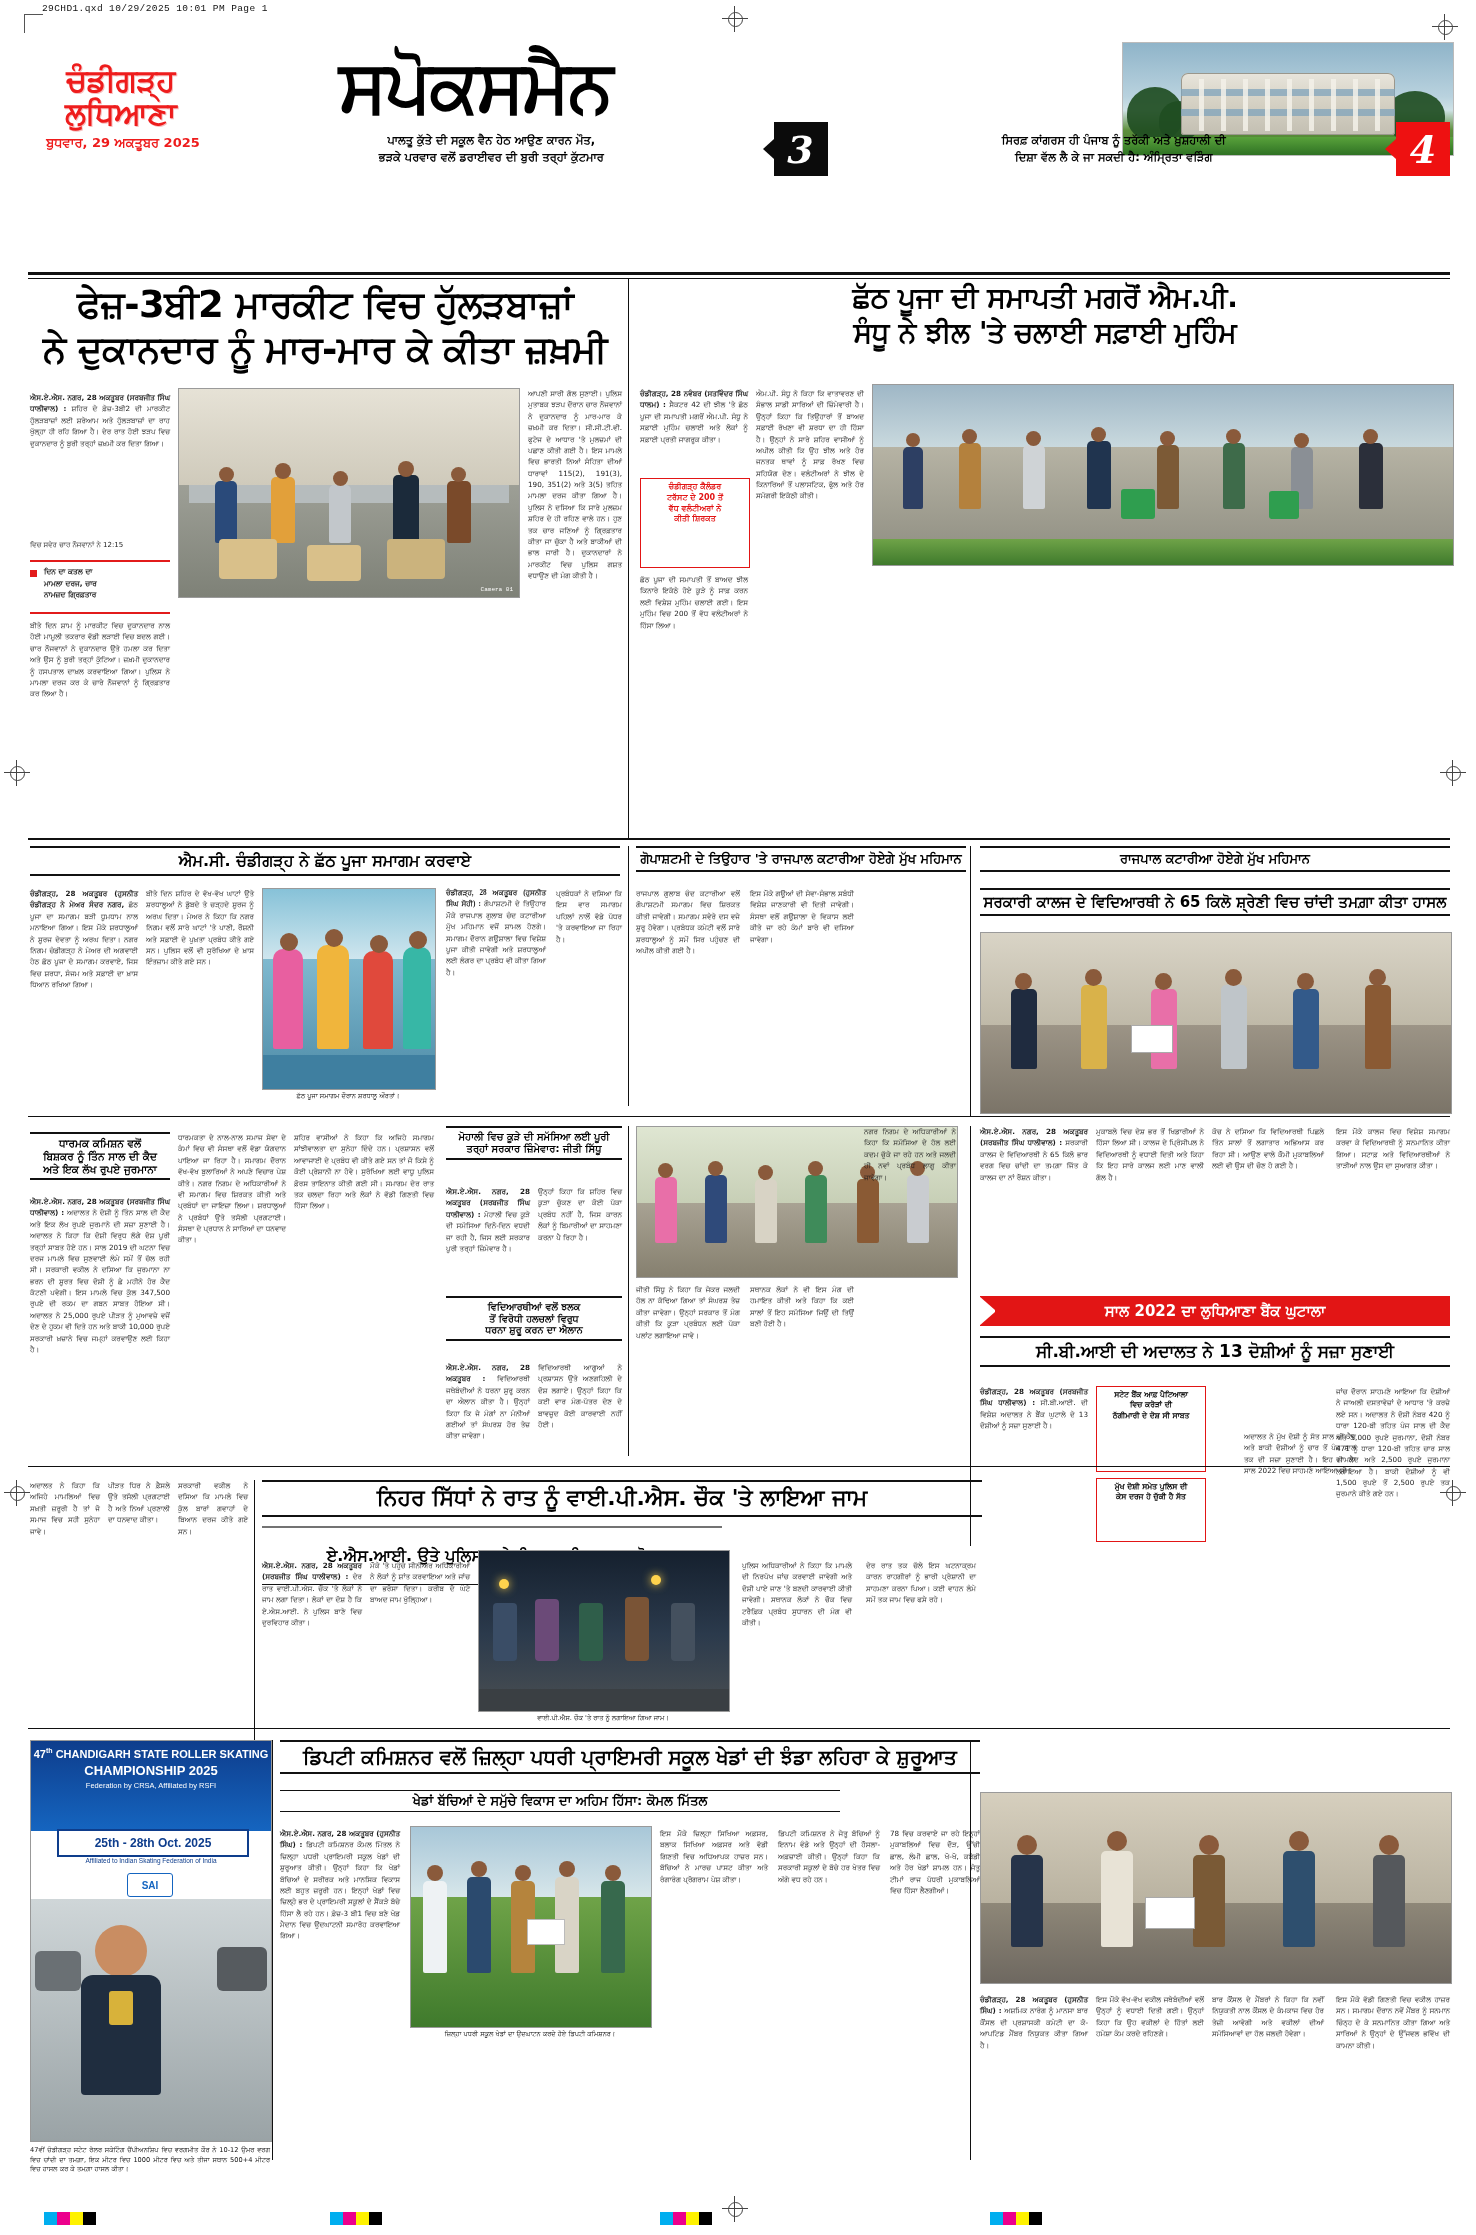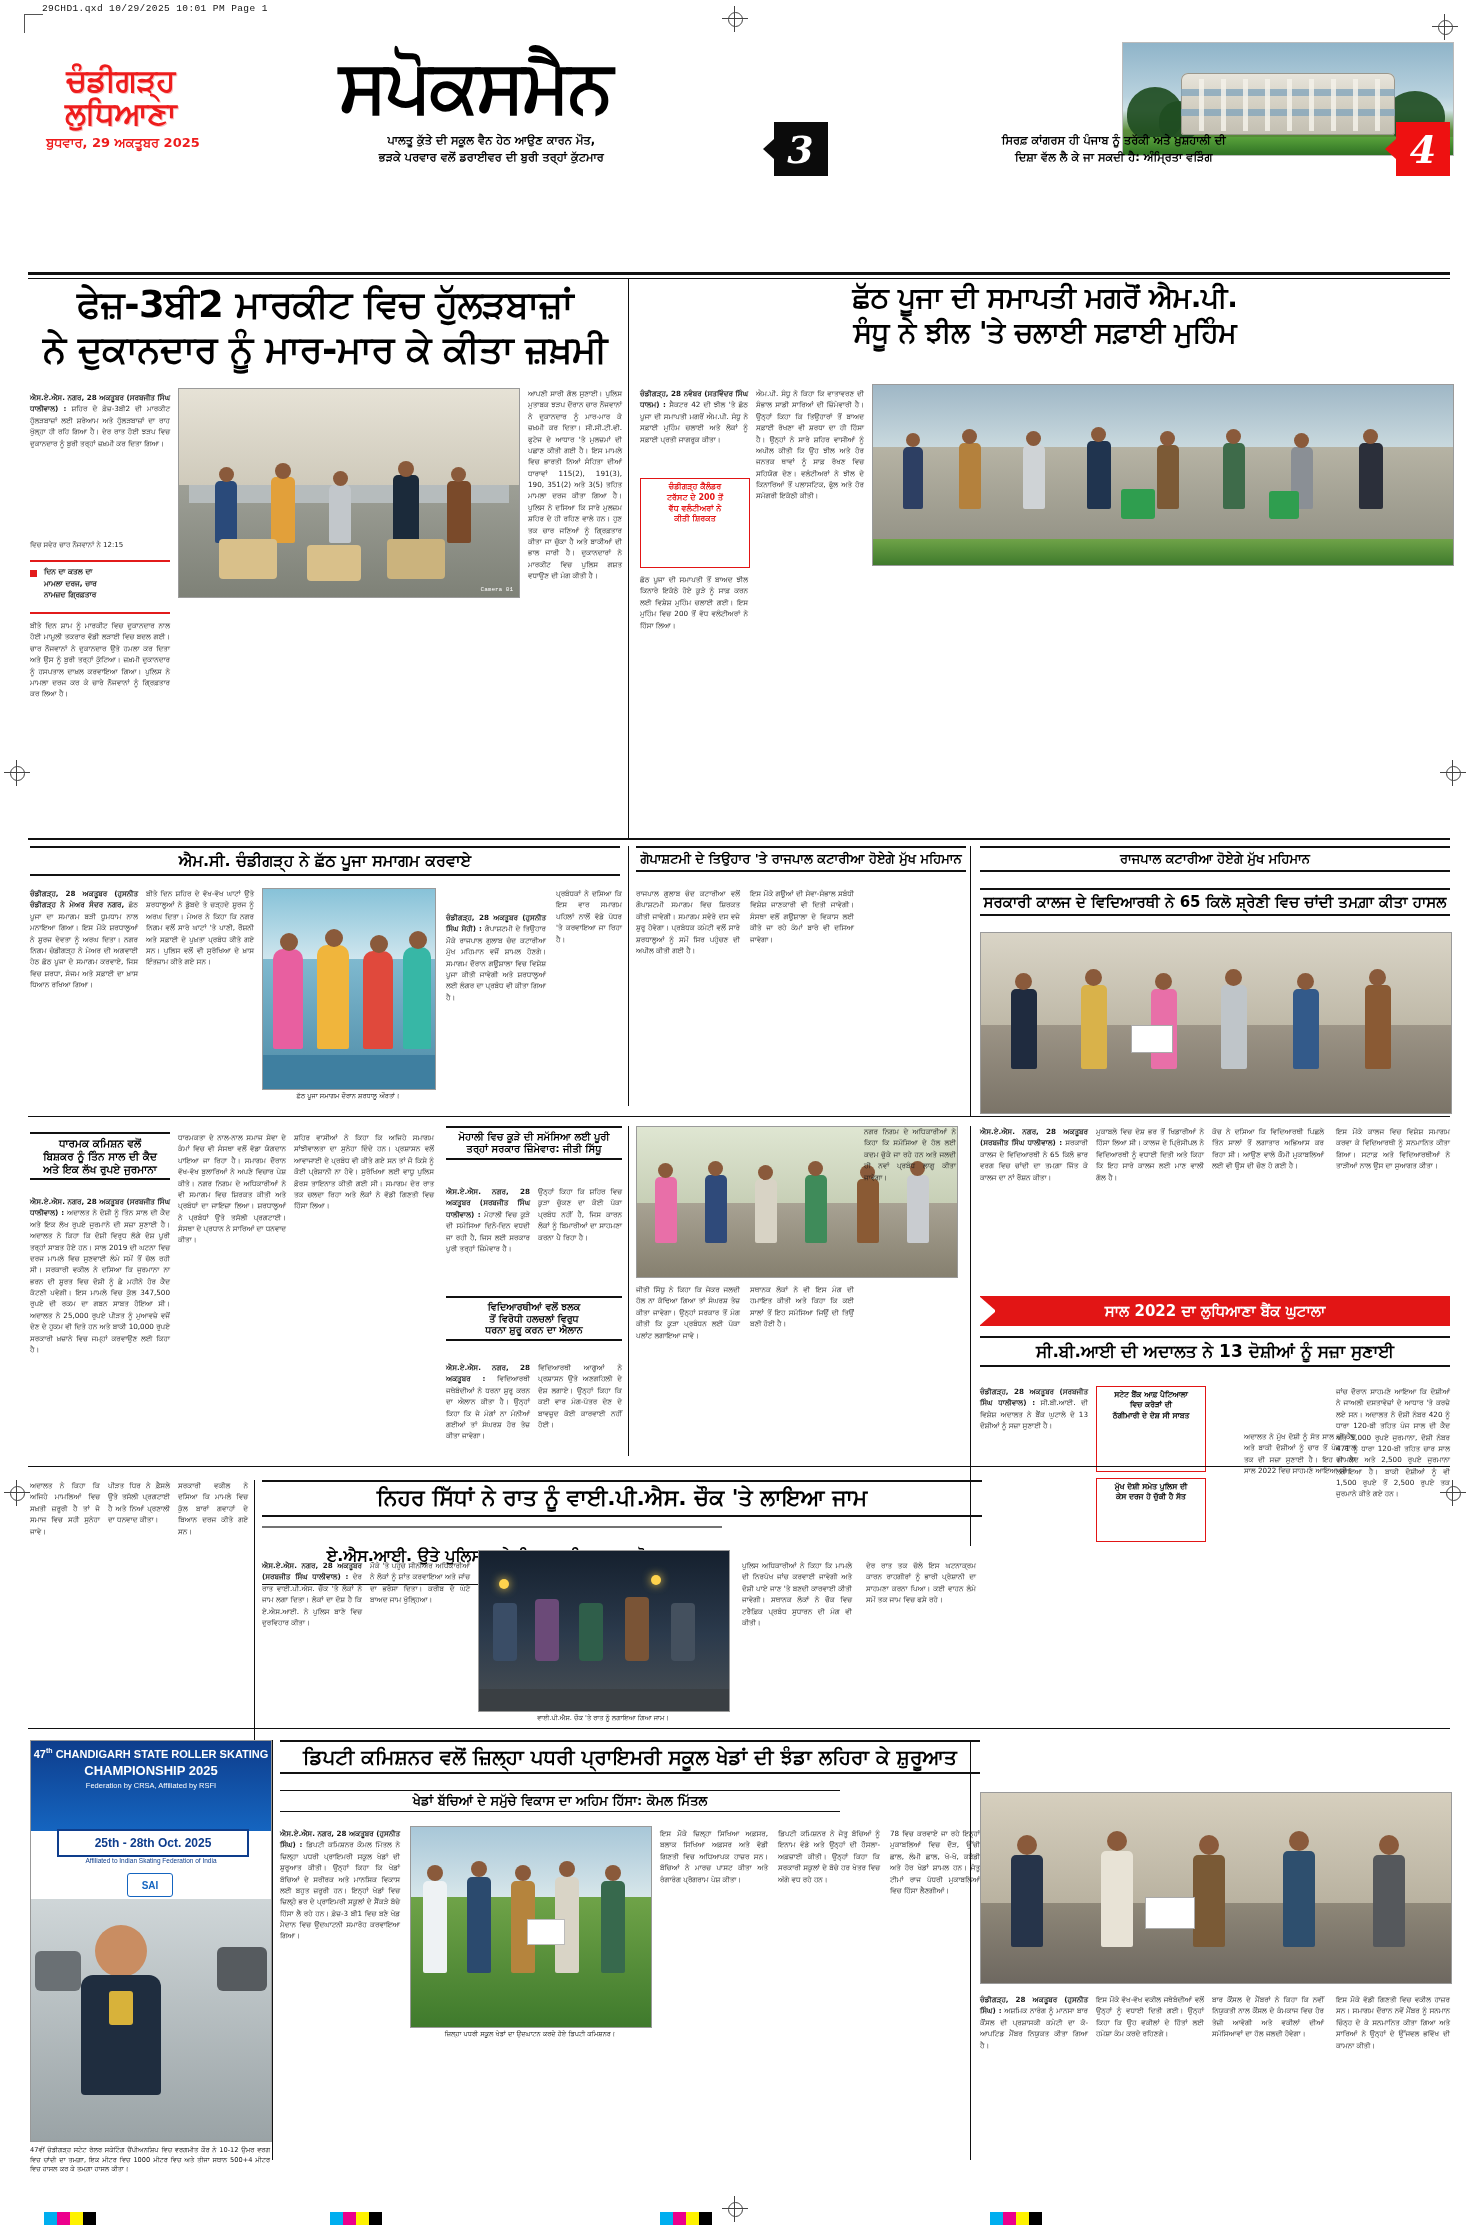--- a/index.html
+++ b/index.html
@@ -267,21 +267,21 @@
         <div class="head" style="left:62px;top:40px;width:18px;height:18px;"></div>
       <div class="fig" style="left:100px;top:62px;width:30px;height:98px;background:#e0493c;border-radius:10px 10px 2px 2px;"></div>
         <div class="head" style="left:107px;top:46px;width:18px;height:18px;"></div>
       <div class="fig" style="left:140px;top:58px;width:28px;height:102px;background:#37b7a6;border-radius:10px 10px 2px 2px;"></div>
         <div class="head" style="left:146px;top:42px;width:18px;height:18px;"></div>
       <div style="position:absolute;left:0;right:0;bottom:0;height:34px;background:#3f7fa0;"></div>
     </div>
   </div>
   <div class="cap" style="left:262px;top:1092px;width:172px;">ਛੱਠ ਪੂਜਾ ਸਮਾਗਮ ਦੌਰਾਨ ਸ਼ਰਧਾਲੂ ਔਰਤਾਂ।</div>
 
-  <div class="col" style="left:446px;top:912px;width:100px;">
+  <div class="col" style="left:446px;top:888px;width:100px;font-family:Liberation Serif, serif;">
     <b class="lead">ਚੰਡੀਗੜ੍ਹ, 28 ਅਕਤੂਬਰ (ਹੁਸਨੀਤ ਸਿੰਘ ਸੋਹੀ) :</b>
     <span>ਗੋਪਾਸ਼ਟਮੀ ਦੇ ਤਿਉਹਾਰ ਮੌਕੇ ਰਾਜਪਾਲ ਗੁਲਾਬ ਚੰਦ ਕਟਾਰੀਆ ਮੁੱਖ ਮਹਿਮਾਨ ਵਜੋਂ ਸ਼ਾਮਲ ਹੋਣਗੇ।</span> ਸਮਾਗਮ ਦੌਰਾਨ ਗਊਸ਼ਾਲਾ ਵਿਚ ਵਿਸ਼ੇਸ਼ ਪੂਜਾ ਕੀਤੀ ਜਾਵੇਗੀ ਅਤੇ ਸ਼ਰਧਾਲੂਆਂ ਲਈ ਲੰਗਰ ਦਾ ਪ੍ਰਬੰਧ ਵੀ ਕੀਤਾ ਗਿਆ ਹੈ।
   </div>
   <div class="col" style="left:556px;top:888px;width:66px;">ਪ੍ਰਬੰਧਕਾਂ ਨੇ ਦਸਿਆ ਕਿ ਇਸ ਵਾਰ ਸਮਾਗਮ ਪਹਿਲਾਂ ਨਾਲੋਂ ਵੱਡੇ ਪੱਧਰ 'ਤੇ ਕਰਵਾਇਆ ਜਾ ਰਿਹਾ ਹੈ।</div>
 
   <div class="col" style="left:636px;top:888px;width:104px;">ਰਾਜਪਾਲ ਗੁਲਾਬ ਚੰਦ ਕਟਾਰੀਆ ਵਲੋਂ ਗੋਪਾਸ਼ਟਮੀ ਸਮਾਗਮ ਵਿਚ ਸ਼ਿਰਕਤ ਕੀਤੀ ਜਾਵੇਗੀ। ਸਮਾਗਮ ਸਵੇਰੇ ਦਸ ਵਜੇ ਸ਼ੁਰੂ ਹੋਵੇਗਾ। ਪ੍ਰਬੰਧਕ ਕਮੇਟੀ ਵਲੋਂ ਸਾਰੇ ਸ਼ਰਧਾਲੂਆਂ ਨੂੰ ਸਮੇਂ ਸਿਰ ਪਹੁੰਚਣ ਦੀ ਅਪੀਲ ਕੀਤੀ ਗਈ ਹੈ।</div>
   <div class="col" style="left:750px;top:888px;width:104px;">ਇਸ ਮੌਕੇ ਗਊਆਂ ਦੀ ਸੇਵਾ-ਸੰਭਾਲ ਸਬੰਧੀ ਵਿਸ਼ੇਸ਼ ਜਾਣਕਾਰੀ ਵੀ ਦਿਤੀ ਜਾਵੇਗੀ। ਸੰਸਥਾ ਵਲੋਂ ਗਊਸ਼ਾਲਾ ਦੇ ਵਿਕਾਸ ਲਈ ਕੀਤੇ ਜਾ ਰਹੇ ਕੰਮਾਂ ਬਾਰੇ ਵੀ ਦਸਿਆ ਜਾਵੇਗਾ।</div>
 
   <div class="sechead u" style="left:980px;top:888px;width:470px;font-size:15px;" style2="">ਸਰਕਾਰੀ ਕਾਲਜ ਦੇ ਵਿਦਿਆਰਥੀ ਨੇ 65
 ਕਿਲੋ ਸ਼੍ਰੇਣੀ ਵਿਚ ਚਾਂਦੀ ਤਮਗ਼ਾ ਕੀਤਾ ਹਾਸਲ</div>

